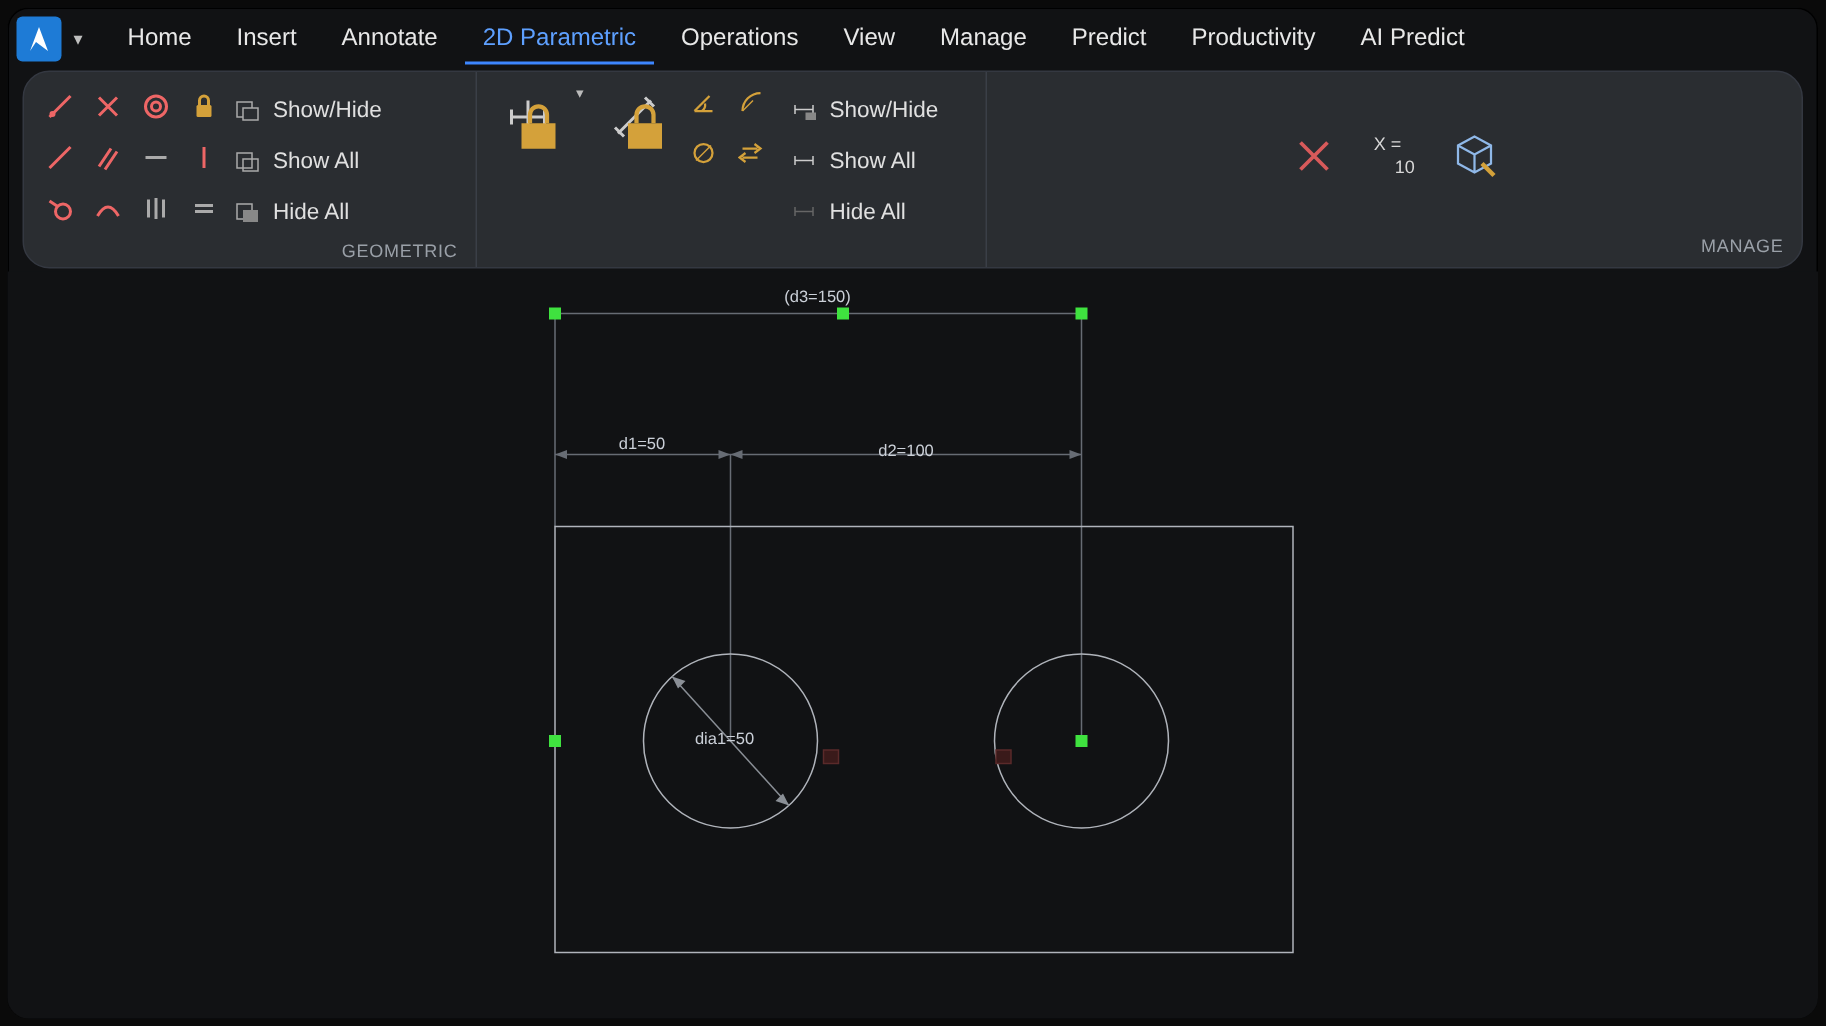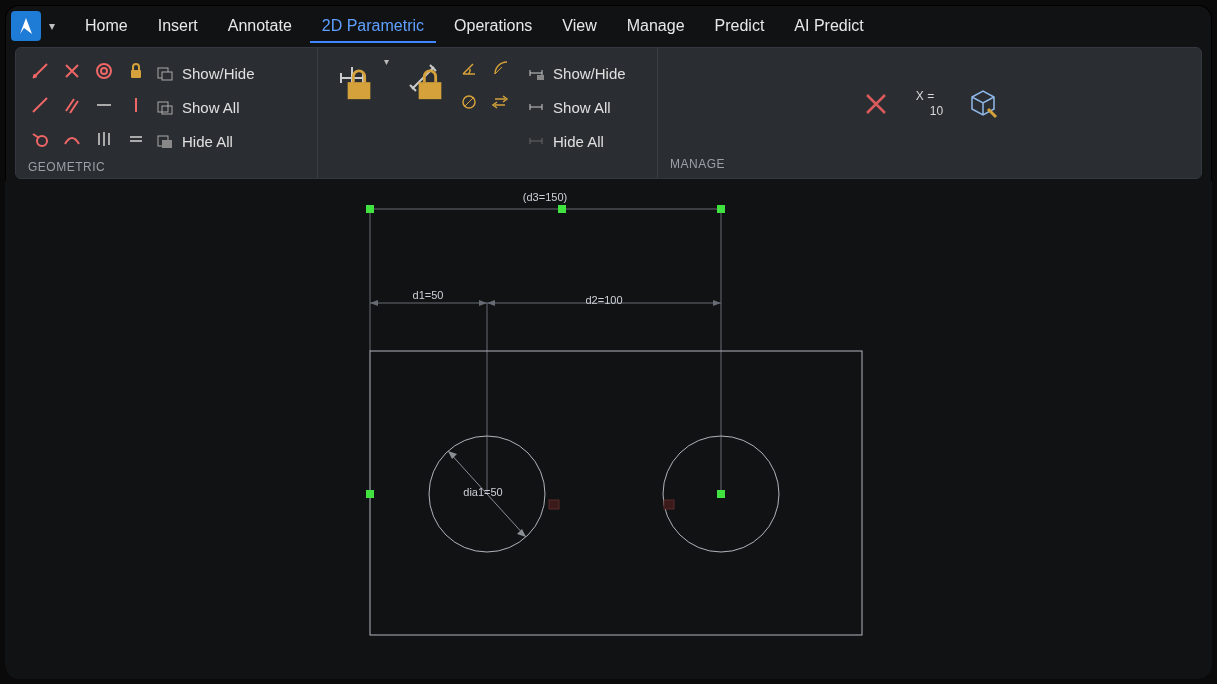--- a/index.html
+++ b/index.html
@@ -50,21 +50,21 @@
     border-bottom: 2.5px solid #3d86ff;
     padding-bottom: 6px;
   }
   
   .ribbon {
     display: flex;
     align-items: stretch;
     height: 132px;
     margin: 0 10px;
     background: #2a2d31;
-    border-radius: 6px;
+    border-radius: 18px;
     border: 1px solid #343841;
   }
   .panel {
     display: flex;
     flex-direction: column;
     justify-content: space-between;
     padding: 6px 12px 6px 12px;
     border-right: 1px solid #3a3f47;
   }
   .panel:last-child { border-right: none; }
@@ -72,21 +72,21 @@
     display: flex;
     align-items: flex-start;
     gap: 6px;
     flex: 1;
     padding-top: 2px;
   }
   .panel-title {
     font-size: 12px;
     color: #9aa0a8;
     letter-spacing: .5px;
-    text-align: left;
+    text-align: right;
     padding: 4px 0 1px 0;
   }
   .icon-grid {
     display: grid;
     grid-template-columns: repeat(4, 24px);
     grid-template-rows: repeat(3, 30px);
     gap: 4px 8px;
     align-items: center;
     justify-items: center;
   }
@@ -144,20 +144,21 @@
     </div>
     <span class="app-chevron">▾</span>
     <span class="menu-item">Home</span>
     <span class="menu-item">Insert</span>
     <span class="menu-item">Annotate</span>
     <span class="menu-item active">2D Parametric</span>
     <span class="menu-item">Operations</span>
     <span class="menu-item">View</span>
     <span class="menu-item">Manage</span>
     <span class="menu-item">Predict</span>
+    <span class="menu-item">Productivity</span>
     <span class="menu-item">AI Predict</span>
   </div>
 
   <div class="ribbon">
 
     <div class="panel" style="width:302px">
       <div class="panel-body">
         <div class="icon-grid">
           <div class="ib">
               <svg viewBox="0 0 18 18">

